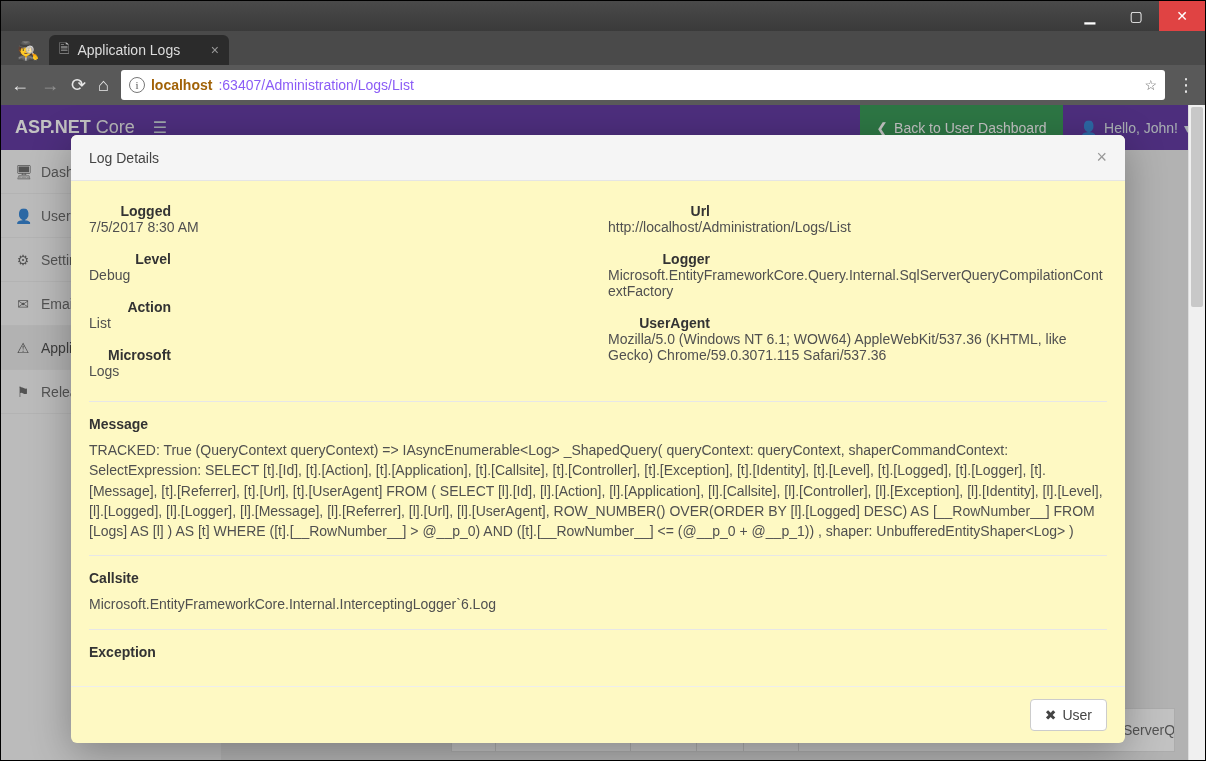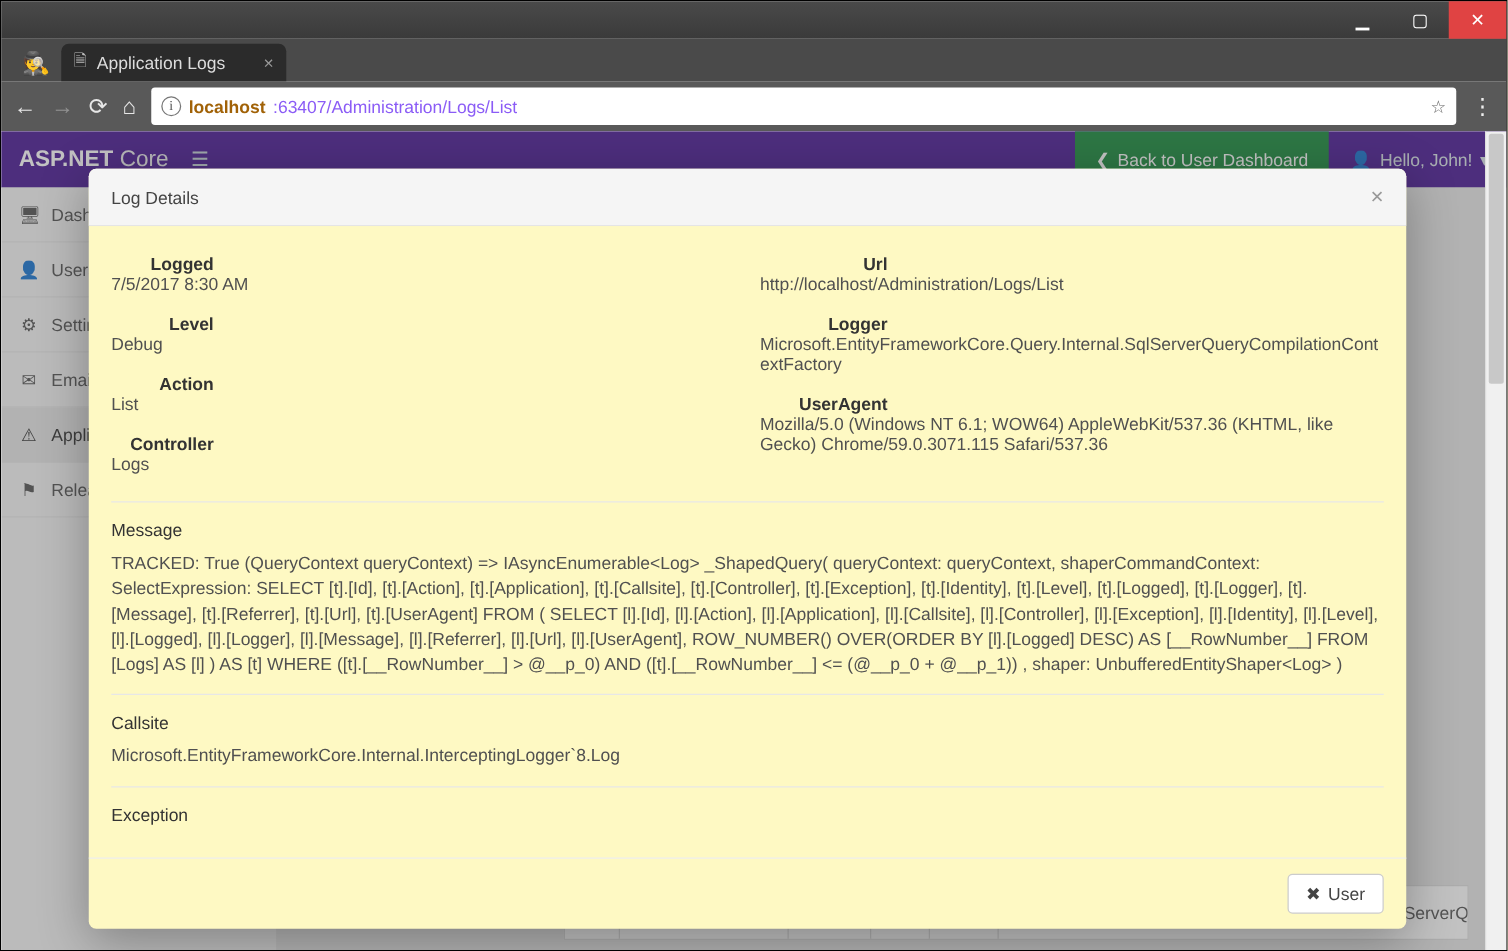--- a/index.html
+++ b/index.html
@@ -53,21 +53,21 @@
   .modal-body { padding:14px 18px 18px; color:#444; }
   
   .dl { display:flex; gap:20px; }
   .dlcol { flex:1; }
   .dlrow { display:flex; padding:8px 0; align-items:flex-start;flex-direction:column; }
   .dlrow dt { width: 100px; text-align:right; font-weight:700; color:#333; padding-right:18px; }
   .dlrow dd { flex:1; color:#505050; word-break:break-word; }
   .dlcol.rightcol .dlrow dt { width: 120px; }
   
   hr.sep { border:none; border-top:1px solid #e7e7e7; margin:14px 0; }
-  .seclabel { font-weight:400; color:#333; margin-bottom:8px; }
+  .seclabel { font-weight:700; color:#333; margin-bottom:8px; }
   .sectext { color:#505050; line-height:1.45; word-break:break-word; }
   
   .modal-footer { padding:12px 18px; display:flex; justify-content:flex-end; border-top:1px solid #eee; }
   .btn { display:inline-flex; align-items:center; gap:6px; border:1px solid #ccc; background:#fff; padding:7px 14px; border-radius:4px; color:#444; }
   
   
   .bgrow { position:absolute; left:230px; right:30px; bottom:8px; height:44px; display:flex; align-items:center; background:#fff; border:1px solid #ddd; }
   .bgrow span { padding:0 12px; border-right:1px solid #ddd; color:#555; height:100%; display:flex; align-items:center; }
   .bgrow span:first-child { width:44px; justify-content:center; }
   .bgrow span:last-child { border-right:none; flex:1; white-space:nowrap; overflow:hidden; }
@@ -176,21 +176,21 @@
               </div>
             <div class="dlrow">
                 <dt>Level</dt>
                 <dd>Debug</dd>
               </div>
             <div class="dlrow">
                 <dt>Action</dt>
                 <dd>List</dd>
               </div>
             <div class="dlrow">
-                <dt>Controller</dt>
+                <dt>Microsoft</dt>
                 <dd>Logs</dd>
               </div>
           </div>
           <div class="dlcol rightcol">
             <div class="dlrow">
                 <dt>Url</dt>
                 <dd>http://localhost/Administration/Logs/List</dd>
               </div>
             <div class="dlrow">
                 <dt>Logger</dt>
@@ -200,21 +200,21 @@
                 <dt>UserAgent</dt>
                 <dd>Mozilla/5.0 (Windows NT 6.1; WOW64) AppleWebKit/537.36 (KHTML, like Gecko) Chrome/59.0.3071.115 Safari/537.36</dd>
               </div>
           </div>
         </div>
         <hr class="sep">
         <div class="seclabel">Message</div>
         <div class="sectext">TRACKED: True (QueryContext queryContext) =&gt; IAsyncEnumerable&lt;Log&gt; _ShapedQuery( queryContext: queryContext,  shaperCommandContext: SelectExpression: SELECT [t].[Id], [t].[Action], [t].[Application], [t].[Callsite], [t].[Controller], [t].[Exception], [t].[Identity], [t].[Level], [t].[Logged], [t].[Logger], [t].[Message], [t].[Referrer], [t].[Url], [t].[UserAgent] FROM ( SELECT [l].[Id], [l].[Action], [l].[Application], [l].[Callsite], [l].[Controller], [l].[Exception], [l].[Identity], [l].[Level], [l].[Logged], [l].[Logger], [l].[Message], [l].[Referrer], [l].[Url], [l].[UserAgent], ROW_NUMBER() OVER(ORDER BY [l].[Logged] DESC) AS [__RowNumber__] FROM [Logs] AS [l] ) AS [t] WHERE ([t].[__RowNumber__] &gt; @__p_0) AND ([t].[__RowNumber__] &lt;= (@__p_0 + @__p_1)) ,  shaper: UnbufferedEntityShaper&lt;Log&gt; )</div>
         <hr class="sep">
         <div class="seclabel">Callsite</div>
-        <div class="sectext">Microsoft.EntityFrameworkCore.Internal.InterceptingLogger`8.Log</div>
+        <div class="sectext">Microsoft.EntityFrameworkCore.Internal.InterceptingLogger`6.Log</div>
         <hr class="sep">
         <div class="seclabel">Exception</div>
         <div class="sectext"></div>
       </div>
       <div class="modal-footer">
         <div class="btn">
           <span>✖</span>
           <span>User</span>
         </div>
       </div>

